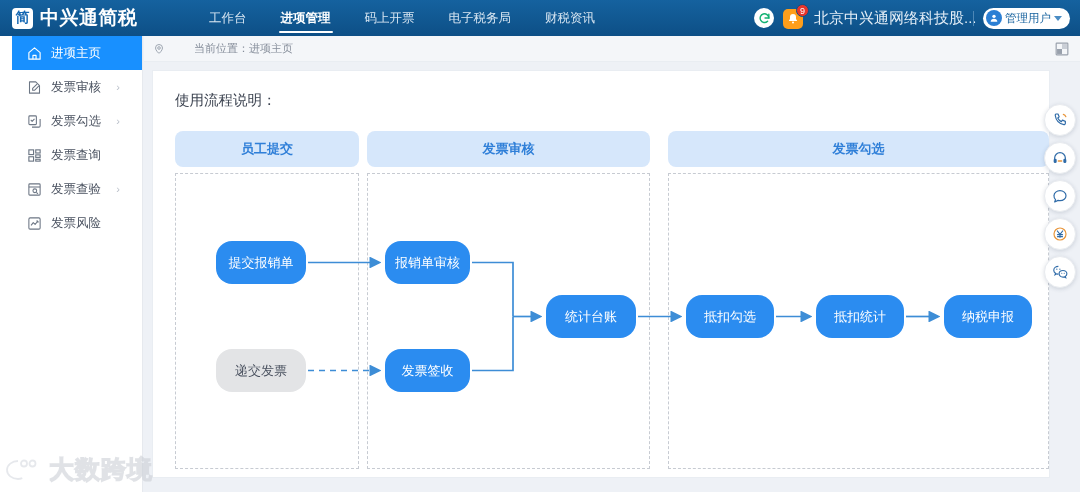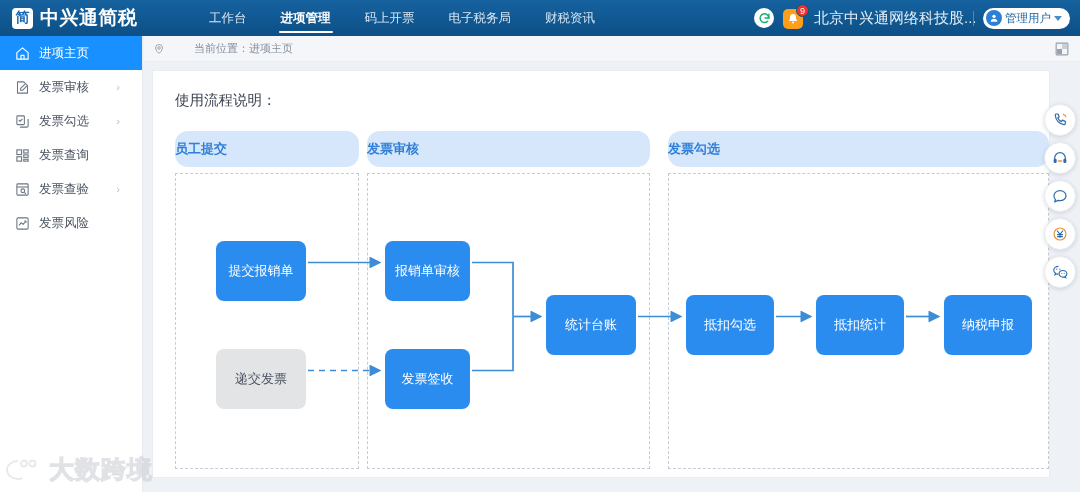--- a/index.html
+++ b/index.html
@@ -76,21 +76,21 @@
     width: 16px; height: 16px; border-radius: 50%; background: #2b7fd4;
     display: flex; align-items: center; justify-content: center;
   }
   .user-name { color: #18639f; font-size: 11.5px; white-space: nowrap; }
   .caret { width: 0; height: 0; border-left: 4px solid transparent;
            border-right: 4px solid transparent; border-top: 5px solid #4a8cc4; }
 
   
   .sidebar {
     position: absolute; left: 0; top: 36px; width: 143px; height: 456px;
-    background: #ffffff; border-right: 1px solid #e6e9ee;
+    background: #ffffff; border-right: 1px solid #e6e9ee; padding-left: 12px;
   }
   .side-item {
     position: relative; height: 34px; display: flex; align-items: center;
     padding-left: 14px; cursor: pointer; margin-top: 0;
   }
   .side-item + .side-item { margin-top: 0; }
   .side-item.active { background: #1890ff; }
   .side-icon { width: 16px; height: 16px; display: flex; align-items: center; justify-content: center; }
   .side-label { margin-left: 9px; font-size: 12.5px; color: #4a5260; white-space: nowrap; }
   .side-item.active .side-label { color: #ffffff; }
@@ -116,35 +116,35 @@
   }
   .section-title {
     position: absolute; left: 22px; top: 20px;
     font-size: 14.5px; color: #3c4350; white-space: nowrap;
   }
 
   
   .flow { position: absolute; left: 0; top: 0; width: 898px; height: 408px; }
   .col { position: absolute; top: 60px; }
   .col-head {
-    background: #d6e7fb; height: 36px; border-radius: 13px;
-    display: flex; align-items: center; 
+    background: #d6e7fb; height: 36px; border-radius: 8px;
+    display: flex; align-items: center; justify-content: center;
   }
   .col-head span { color: #2f7fd8; font-size: 13px; font-weight: bold; white-space: nowrap; }
   .col-body {
     border: 1px dashed #c7cbd2; border-top: none; height: 296px;
     margin-top: 6px; border-top: 1px dashed #c7cbd2;
   }
   .col1 { left: 22px; width: 184px; }
   .col2 { left: 214px; width: 283px; }
   .col3 { left: 515px; width: 381px; }
 
   
   .node {
-    position: absolute; height: 60px; border-radius: 8px;
+    position: absolute; height: 43px; border-radius: 16px;
     display: flex; align-items: center; justify-content: center;
     font-size: 13px; white-space: nowrap;
   }
   .node.blue { background: #2b8cf0; color: #ffffff; }
   .node.grey { background: #e3e4e6; color: #4b5260; }
 
   .n-submit   { left:  63px; top: 170px; width: 90px; }
   .n-deliver  { left:  63px; top: 278px; width: 90px; }
   .n-audit    { left: 232px; top: 170px; width: 85px; }
   .n-sign     { left: 232px; top: 278px; width: 85px; }

